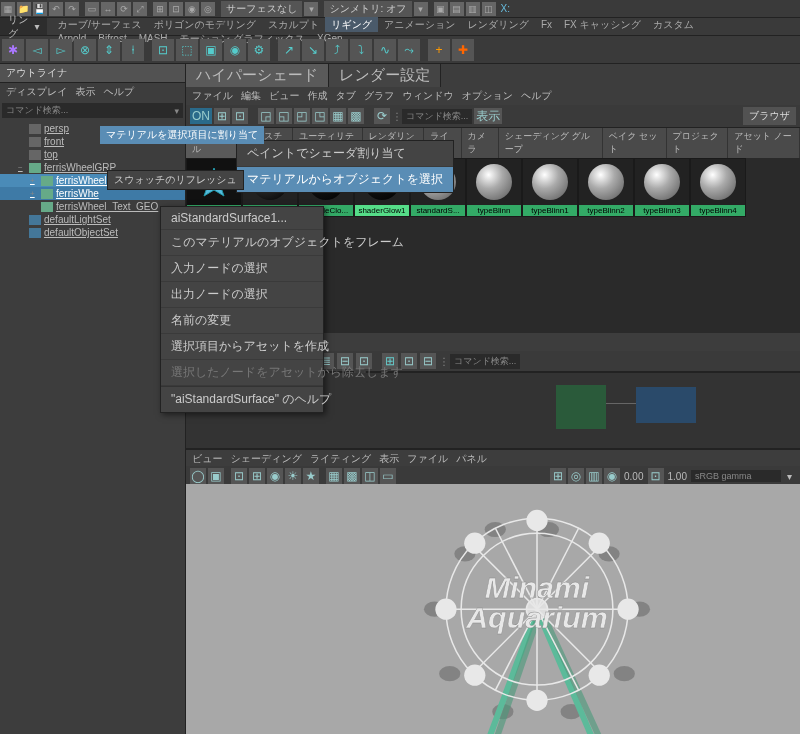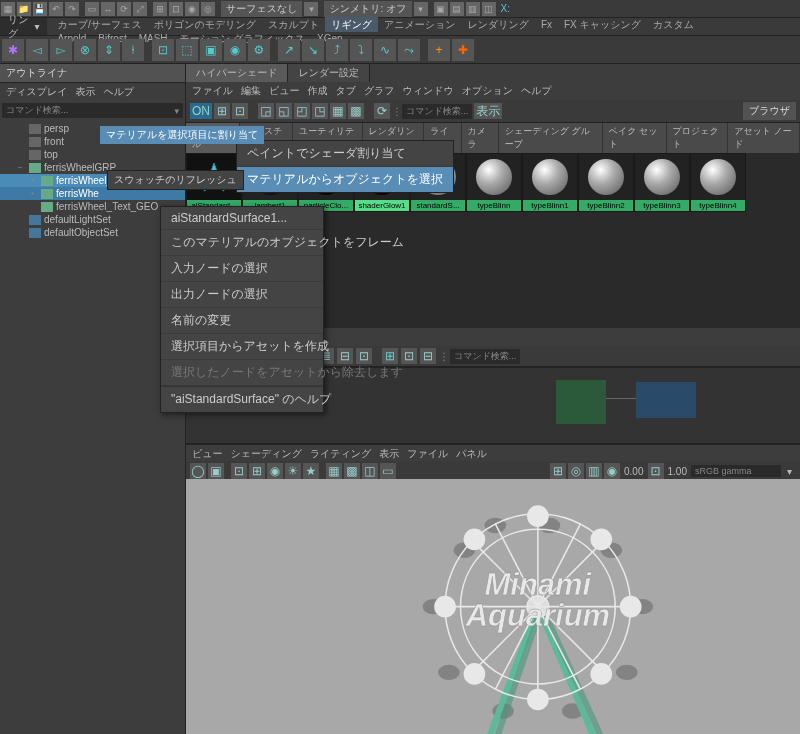--- a/index.html
+++ b/index.html
@@ -14,34 +14,34 @@
   .modulebar .tab.active { background: #4a5a6a; color: #fff; }
   .shelfbar { display: flex; align-items: center; height: 28px; background: #3a3a3a; border-bottom: 1px solid #222; padding: 0 2px; gap: 2px; }
   .shelfbar .sicon { width: 22px; height: 22px; background: #555; display: flex; align-items: center; justify-content: center; color: #5cc; font-size: 12px; }
   .shelfbar .sicon.orange { color: #f90; }
   .mainrow { display: flex; height: 678px; }
   .outliner { width: 186px; background: #3d3d3d; border-right: 1px solid #222; display: flex; flex-direction: column; }
   .pane-title { background: #525252; color: #ddd; padding: 2px 6px; font-size: 10px; border-bottom: 1px solid #222; }
   .outliner-menu { display: flex; gap: 8px; padding: 2px 6px; background: #3d3d3d; font-size: 10px; }
   .search { background: #2a2a2a; margin: 2px; padding: 1px 4px; color: #888; font-size: 9px; display: flex; align-items: center; justify-content: space-between; }
   .tree { flex: 1; padding: 2px 0; }
-  .tree-item { display: flex; align-items: center; padding: 1px 4px; font-size: 10px; gap: 3px; }
+  .tree-item { display: flex; align-items: center; padding: 1px 4px; font-size: 10px; gap: 3px; text-decoration: underline; }
   .tree-item.indent1 { padding-left: 18px; }
   .tree-item.indent2 { padding-left: 30px; }
   .tree-item.sel { background: #3e7aa6; color: #fff; }
   .tree-item.sel2 { background: #4a8bb8; color: #fff; }
   .tbox { width: 8px; color: #888; font-size: 8px; }
   .ticon { width: 12px; height: 10px; background: #777; }
   .ticon.cam { background: #666; }
   .ticon.grp { background: #6a8; }
   .ticon.set { background: #479; }
   .rightcol { flex: 1; display: flex; flex-direction: column; }
   .hs-top { background: #3d3d3d; border-bottom: 1px solid #222; }
   .hs-tabs { display: flex; }
-  .hs-tab { padding: 2px 10px; background: #444; border-right: 1px solid #222; font-size: 10px; }
+  .hs-tab { padding: 2px 10px; background: #444; border-right: 1px solid #222; font-size: 15px; }
   .hs-tab.active { background: #5a5a5a; }
   .hs-menu { display: flex; gap: 8px; padding: 2px 6px; font-size: 10px; background: #3d3d3d; }
   .hs-toolbar { display: flex; align-items: center; padding: 2px 4px; gap: 2px; background: #3a3a3a; border-bottom: 1px solid #222; }
   .hs-tbicon { width: 16px; height: 16px; background: #555; font-size: 12px; text-align: center; line-height: 16px; color: #9cc; }
   .hs-tbicon.on { background: #2a6a8a; }
   .hs-search { background: #2a2a2a; padding: 1px 4px; color: #888; font-size: 9px; flex: 0 0 auto; }
   .hs-catbar { display: flex; background: #4a4a4a; font-size: 9px; }
   .hs-cat { padding: 2px 6px; border-right: 1px solid #333; cursor: pointer; }
   .hs-cat.active { background: #5a5a5a; }
   .mat-row { display: flex; background: #2a2a2a; padding: 0; gap: 0; align-items: flex-start; }

